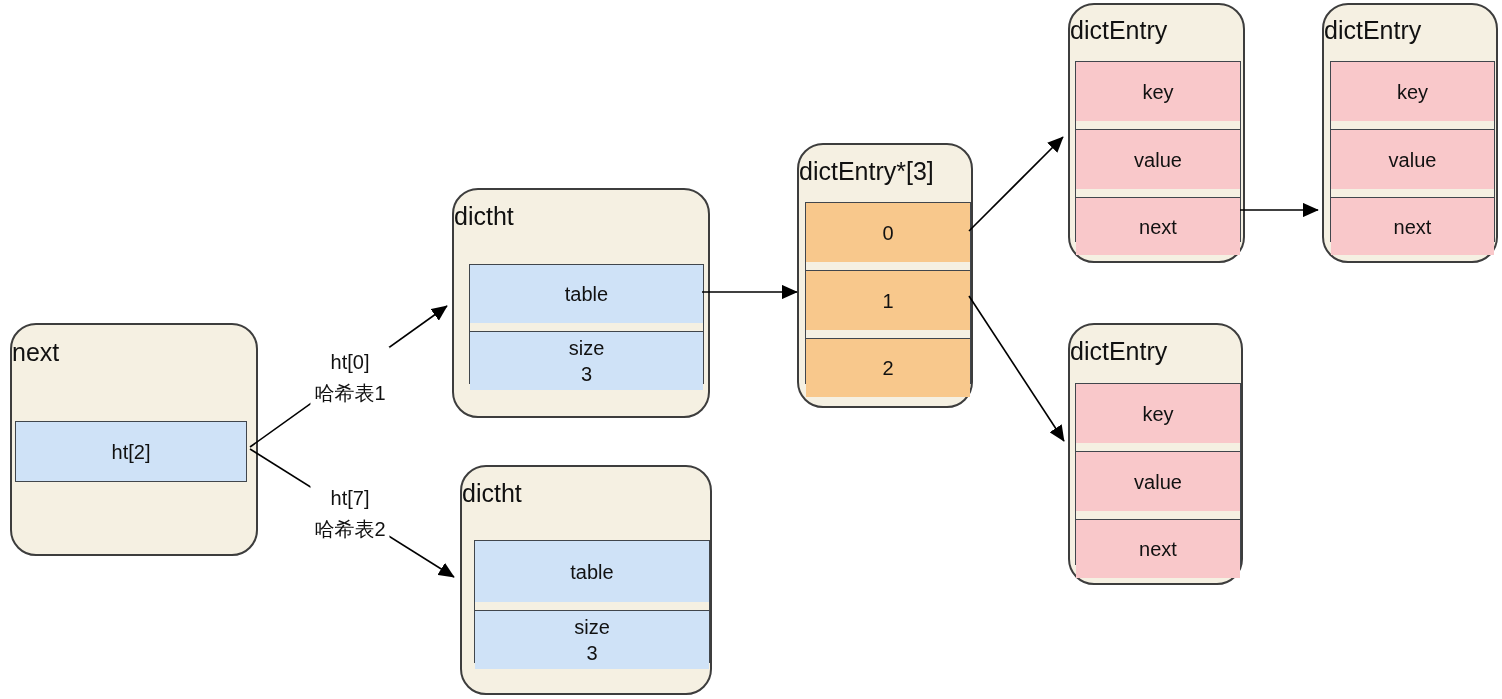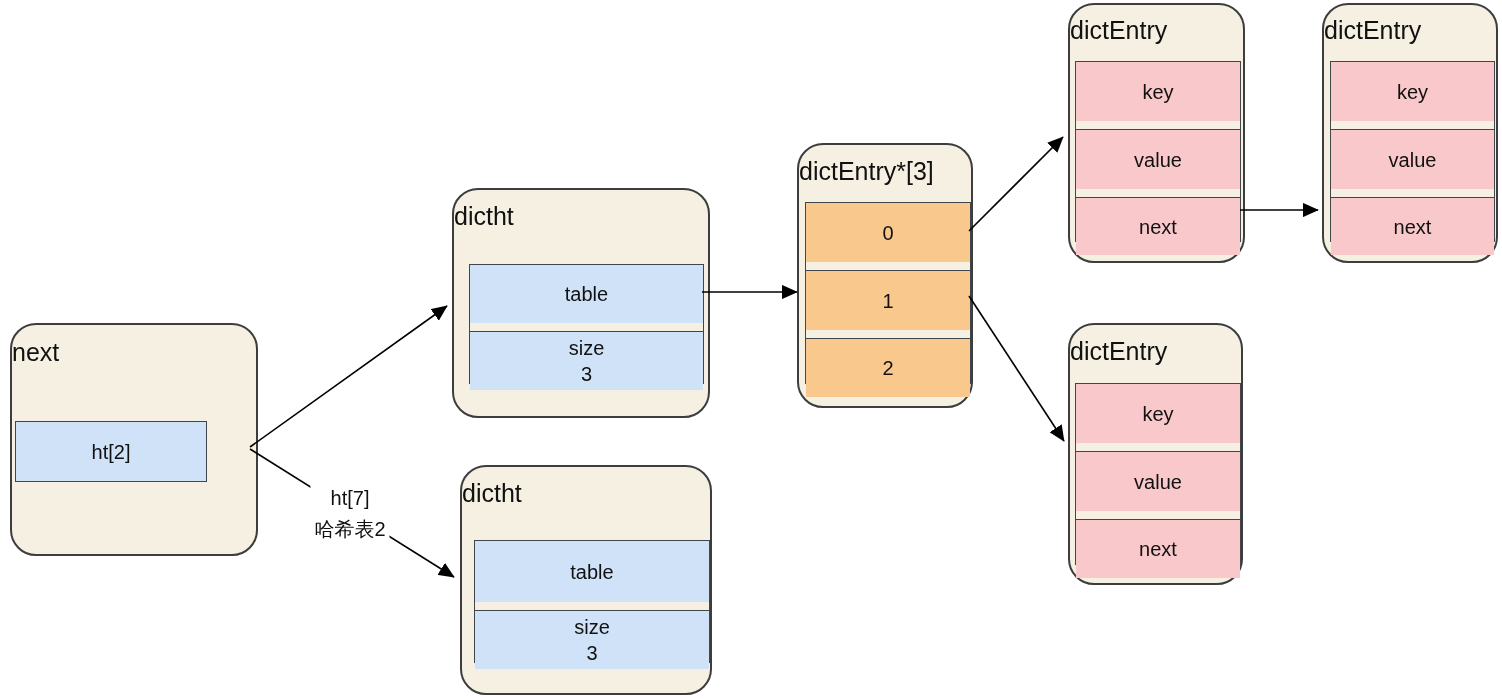--- a/index.html
+++ b/index.html
@@ -72,21 +72,21 @@
     stroke-width: 1.6;
   }
 </style>
 </head>
 <body>
 
 <div id="canvas" style="--beige: #f5f0e2; --blue: #cfe2f7; --orange: #f8c88c; --pink: #f9c8ca; --border: #3d3d3d; --arrow: #000000; --canvas-bg: #ffffff;">
 
   <div class="node" id="dict-box" style="left:10px; top:323px; width:248px; height:233px;">
     <div class="node-title" style="top:13px;">next</div>
-    <div class="cellstack" style="left:3px; top:96px; width:192px; height:61px;">
+    <div class="cellstack" style="left:3px; top:96px; width:232px; height:61px;">
       <div class="cell blue" style="height:100%;">ht[2]</div>
     </div>
   </div>
 
   <div class="node" id="dictht-top-box" style="left:452px; top:188px; width:258px; height:230px;">
     <div class="node-title" style="top:12px;">dictht</div>
     <div class="cellstack" style="left:15px; top:74px; width:235px; height:120px;">
       <div class="cell blue" style="height:58px;">
         <span>table</span>
       </div>
@@ -153,18 +153,22 @@
       </marker>
     </defs>
     <line x1="250" y1="447" x2="447" y2="306" marker-end="url(#arrowhead)"></line>
     <line x1="250" y1="449" x2="454" y2="577" marker-end="url(#arrowhead)"></line>
     <line x1="702" y1="292" x2="797" y2="292" marker-end="url(#arrowhead)"></line>
     <line x1="969" y1="231" x2="1063" y2="137" marker-end="url(#arrowhead)"></line>
     <line x1="969" y1="296" x2="1064" y2="441" marker-end="url(#arrowhead)"></line>
     <line x1="1240" y1="210" x2="1318" y2="210" marker-end="url(#arrowhead)"></line>
   </svg>
 
+  <div class="edge-label" style="left:350px; top:378px;">
+    <div>ht[0]</div>
+    <div>哈希表1</div>
+  </div>
   <div class="edge-label" style="left:350px; top:514px;">
     <div>ht[7]</div>
     <div>哈希表2</div>
   </div>
 
 </div>
 
 </body></html>

